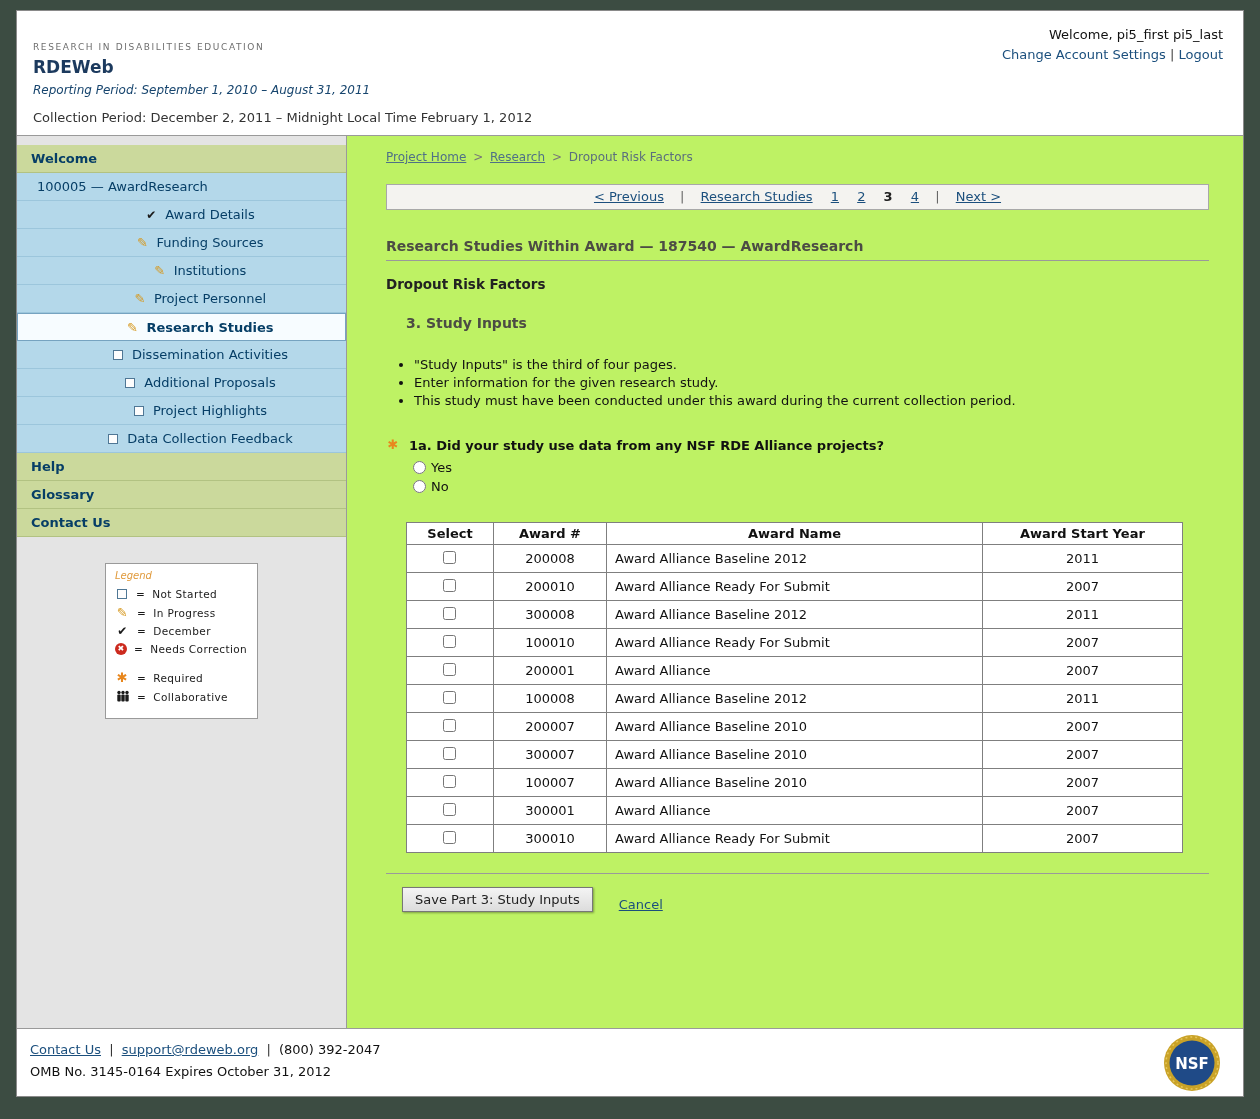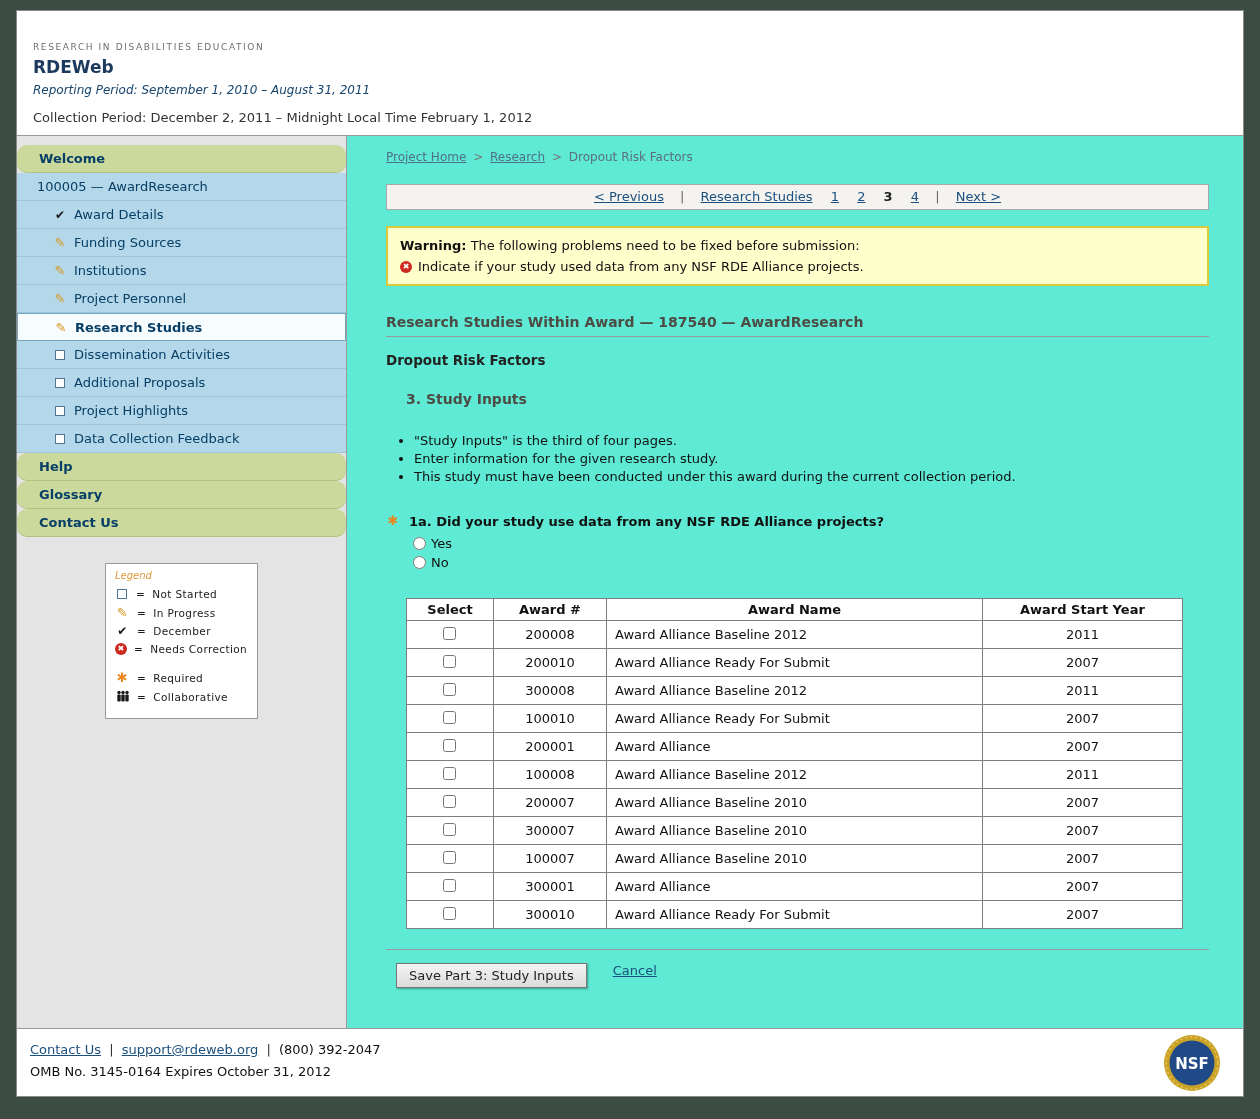--- a/index.html
+++ b/index.html
@@ -31,41 +31,41 @@
   .collection{margin-top:13px;font-size:13px;color:#333;}
   .header-right{position:absolute;top:16px;right:20px;text-align:right;font-size:13px;}
   .welcome-text{color:#111;}
   .header-links{margin-top:5px;color:#444;}
   .header-links a{color:var(--link-blue);text-decoration:none;}
 
   
   .body-row{flex:1 1 auto;display:flex;border-top:1px solid #9a9a9a;min-height:0;}
   .sidebar{width:330px;flex:0 0 330px;background:#e4e4e4;border-right:1px solid #9a9a9a;position:relative;padding-top:9px;}
   .menu-item{height:28px;line-height:27px;font-size:13px;color:var(--navy);cursor:pointer;}
-  .menu-green{background:var(--sidebar-green);border-bottom:1px solid var(--green-border);font-weight:bold;padding-left:22px;border-radius:10px;}
+  .menu-green{background:var(--sidebar-green);border-bottom:1px solid var(--green-border);font-weight:bold;padding-left:14px;}
   .menu-award{background:var(--sidebar-blue);border-bottom:1px solid var(--blue-border);padding-left:20px;}
-  .menu-sub{background:var(--sidebar-blue);border-bottom:1px solid var(--blue-border);padding-left:36px;display:flex;align-items:center;gap:7px;}
+  .menu-sub{background:var(--sidebar-blue);border-bottom:1px solid var(--blue-border);padding-left:36px;display:flex;align-items:center;gap:7px;justify-content:center;}
   .menu-sub.selected{background:#f7fcff;border:1px solid #76a3c0;font-weight:bold;}
   .ic{display:inline-block;width:14px;text-align:center;line-height:1;flex:0 0 14px;}
   .icon-complete::before{content:"✔";color:#1a1a1a;font-size:12px;}
   .icon-in-progress::before{content:"✎";color:#d6981e;font-size:13px;}
   .icon-not-started{width:10px;height:10px;border:1px solid #4f7795;background:#fdfdfd;flex:0 0 10px;margin:0 2px;}
   .icon-needs-correction{width:12px;height:12px;border-radius:50%;background:var(--error-red);color:#fff;font-size:8px;line-height:12px;text-align:center;flex:0 0 12px;}
   .icon-needs-correction::before{content:"✖";}
   .icon-required::before{content:"✱";color:var(--required-orange);font-size:13px;font-weight:bold;}
 
   
   .legend-box{position:absolute;left:88px;top:427px;width:153px;background:#fff;border:1px solid #9a9a9a;padding:6px 9px 14px 9px;}
   .legend-title{font-size:10px;color:#e09a3c;margin-bottom:7px;font-style:italic;}
   .legend-row{display:flex;align-items:center;gap:7px;font-size:10.5px;color:#1a1a1a;margin-top:6px;letter-spacing:.4px;}
   .legend-row.gap{margin-top:16px;}
   .legend-row .ic{width:15px;flex:0 0 15px;}
 
   
-  .main{flex:1 1 auto;padding:14px 34px 0 39px;background:#5eead4;min-width:0;}
+  .main{flex:1 1 auto;padding:14px 34px 0 39px;background:#bef264;min-width:0;}
   .breadcrumb{font-size:12px;color:#5b6f7d;}
   .breadcrumb a{color:#4f7186;text-decoration:underline;}
   .breadcrumb .crumb-sep{color:#777;margin:0 3px;}
   .pager{margin-top:20px;height:26px;line-height:24px;border:1px solid #a8a8a8;background:#f4f3f0;text-align:center;font-size:13px;color:#444;}
   .pager a{color:var(--link-blue);text-decoration:underline;margin:0 7px;}
   .pager .pcurrent{font-weight:bold;color:#222;margin:0 7px;}
   .pager .psep{color:#666;margin:0 5px;}
   .warning{margin-top:16px;border:2px solid var(--warning-border);background:var(--warning-bg);padding:10px 12px;font-size:13px;color:#111;}
   .warning .w-title{font-weight:bold;}
   .warning-item{margin-top:6px;display:flex;align-items:center;gap:6px;}
@@ -81,21 +81,21 @@
   .radio-row{display:flex;align-items:center;gap:5px;height:19px;cursor:pointer;}
   .awards-table{margin-top:26px;margin-left:20px;border-collapse:collapse;width:777px;font-size:13px;color:#111;background:#fff;}
   .awards-table th,.awards-table td{border:1px solid #7f7f7f;}
   .awards-table th{height:22px;font-weight:bold;text-align:center;padding:2px 6px;}
   .awards-table td{height:28px;padding:2px 8px;}
   .col-select{width:90px;text-align:center;}
   .col-award{width:118px;text-align:center;}
   .col-name{width:408px;text-align:left;}
   .col-year{width:215px;text-align:center;}
   .bottom-rule{margin-top:20px;}
-  .actions{margin-top:13px;margin-left:10px;display:flex;align-items:flex-start;gap:26px;}
+  .actions{margin-top:13px;margin-left:16px;display:flex;align-items:flex-end;gap:26px;}
   .save-btn{font-family:inherit;font-size:13px;color:#222;padding:4px 12px;background:linear-gradient(#f4f4f4,#dcdcdc);border:1px solid #777;box-shadow:1px 1px 2px rgba(0,0,0,.35);cursor:pointer;}
   .cancel-link{font-size:13px;color:var(--link-blue);text-decoration:underline;}
 
   
   .footer{flex:0 0 68px;height:68px;border-top:1px solid #9a9a9a;padding:13px 16px 0 13px;position:relative;font-size:13px;color:#111;background:#fff;}
   .footer-line{margin-bottom:7px;}
   .footer a{color:var(--link-blue);text-decoration:underline;}
   .footer .fsep{color:#333;margin:0 4px;}
   .nsf-logo{position:absolute;right:22px;top:5px;width:58px;height:58px;}
 </style>
@@ -103,20 +103,28 @@
 <body>
 
 <div class="frame">
   <div class="page">
 
     <div class="header">
       <div class="org">RESEARCH IN DISABILITIES EDUCATION</div>
       <div class="app">RDEWeb</div>
       <div class="reporting">Reporting Period: September 1, 2010 – August 31, 2011</div>
       <div class="collection">Collection Period: December 2, 2011 – Midnight Local Time February 1, 2012</div>
+      <div class="header-right">
+        <div class="welcome-text">Welcome, pi5_first pi5_last</div>
+        <div class="header-links">
+          <a>Change Account Settings</a>
+          <span>|</span>
+          <a>Logout</a>
+        </div>
+      </div>
     </div>
 
     <div class="body-row">
 
       <div class="sidebar">
         <div class="menu-item menu-green">Welcome</div>
         <div class="menu-item menu-award">100005 — AwardResearch</div>
 
         <div class="menu-item menu-sub">
           <span class="ic icon-complete"></span>
@@ -219,30 +227,20 @@
           <span class="psep">|</span>
           <a>Research Studies</a>
           <a>1</a>
           <a>2</a>
           <span class="pcurrent">3</span>
           <a>4</a>
           <span class="psep">|</span>
           <a>Next &gt;</a>
         </div>
 
-        <div class="warning">
-          <div>
-            <span class="w-title">Warning:</span>
-            <span>The following problems need to be fixed before submission:</span>
-          </div>
-          <div class="warning-item">
-            <span class="icon-needs-correction"></span>
-            <span>Indicate if your study used data from any NSF RDE Alliance projects.</span>
-          </div>
-        </div>
 
         <div class="section-title">Research Studies Within Award — 187540 — AwardResearch</div>
         <hr class="section-rule">
 
         <div class="study-title">Dropout Risk Factors</div>
         <div class="step-title">3. Study Inputs</div>
 
         <ul class="bullets">
           <li>"Study Inputs" is the third of four pages.</li>
           <li>Enter information for the given research study.</li>

